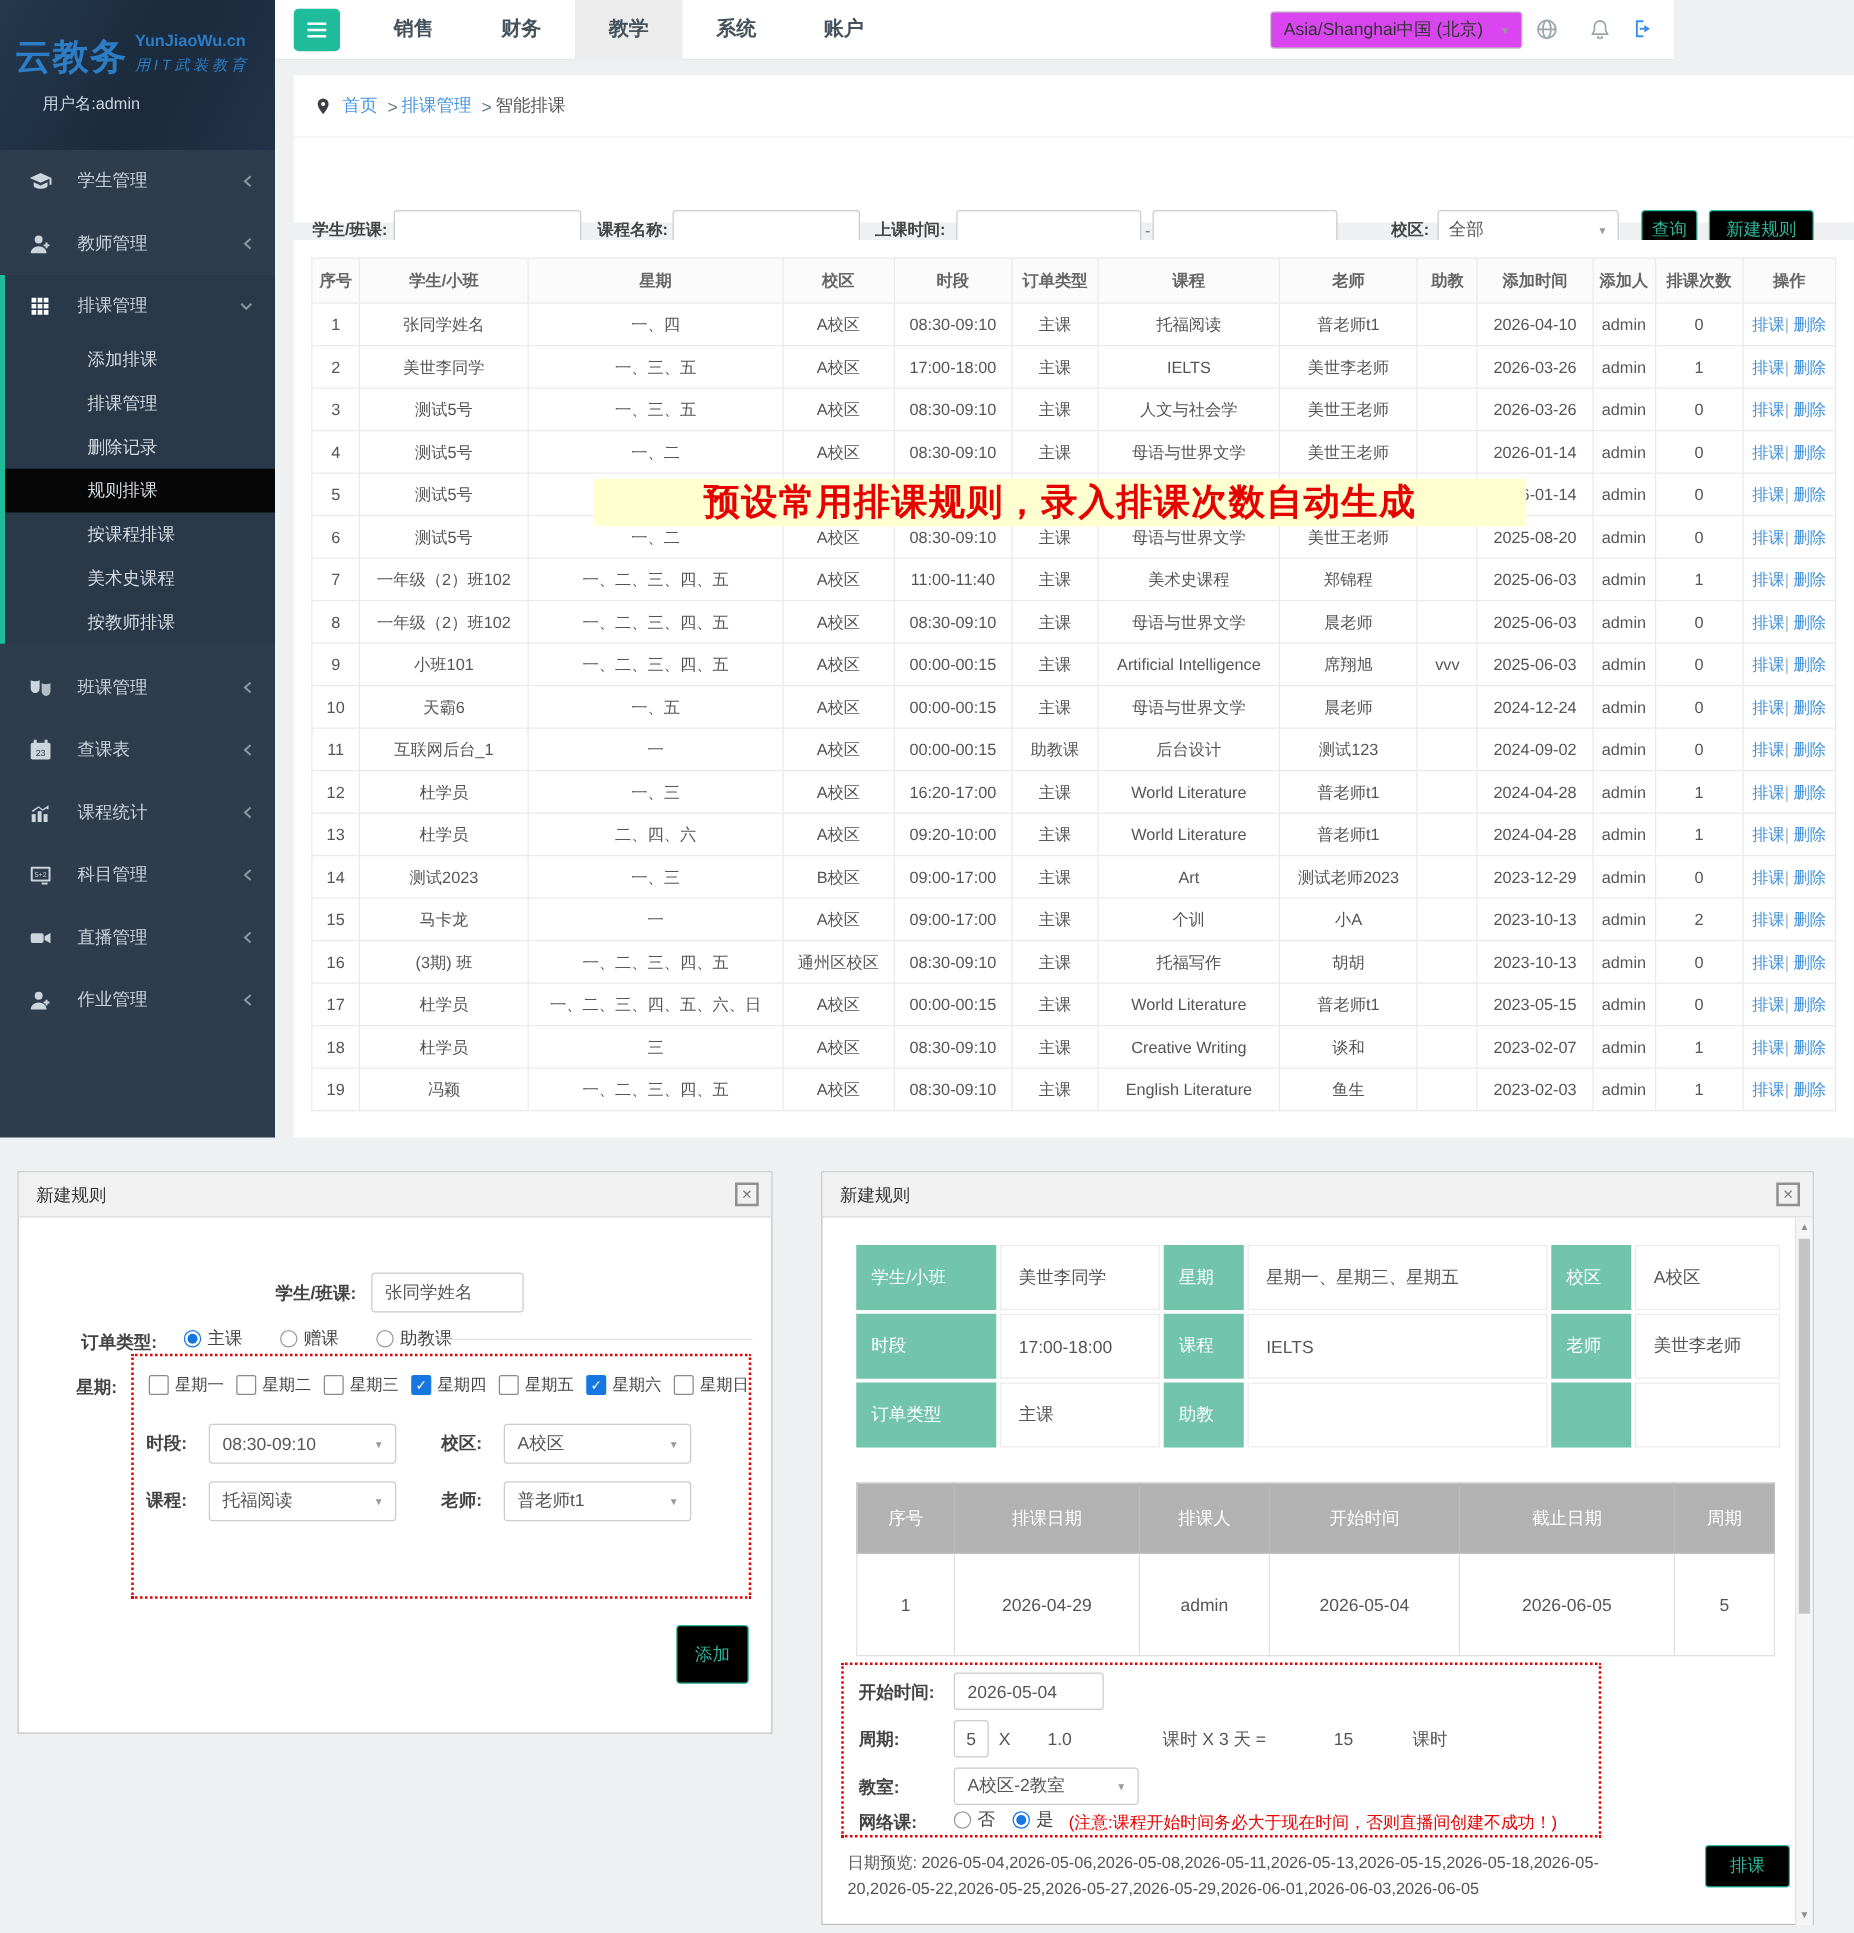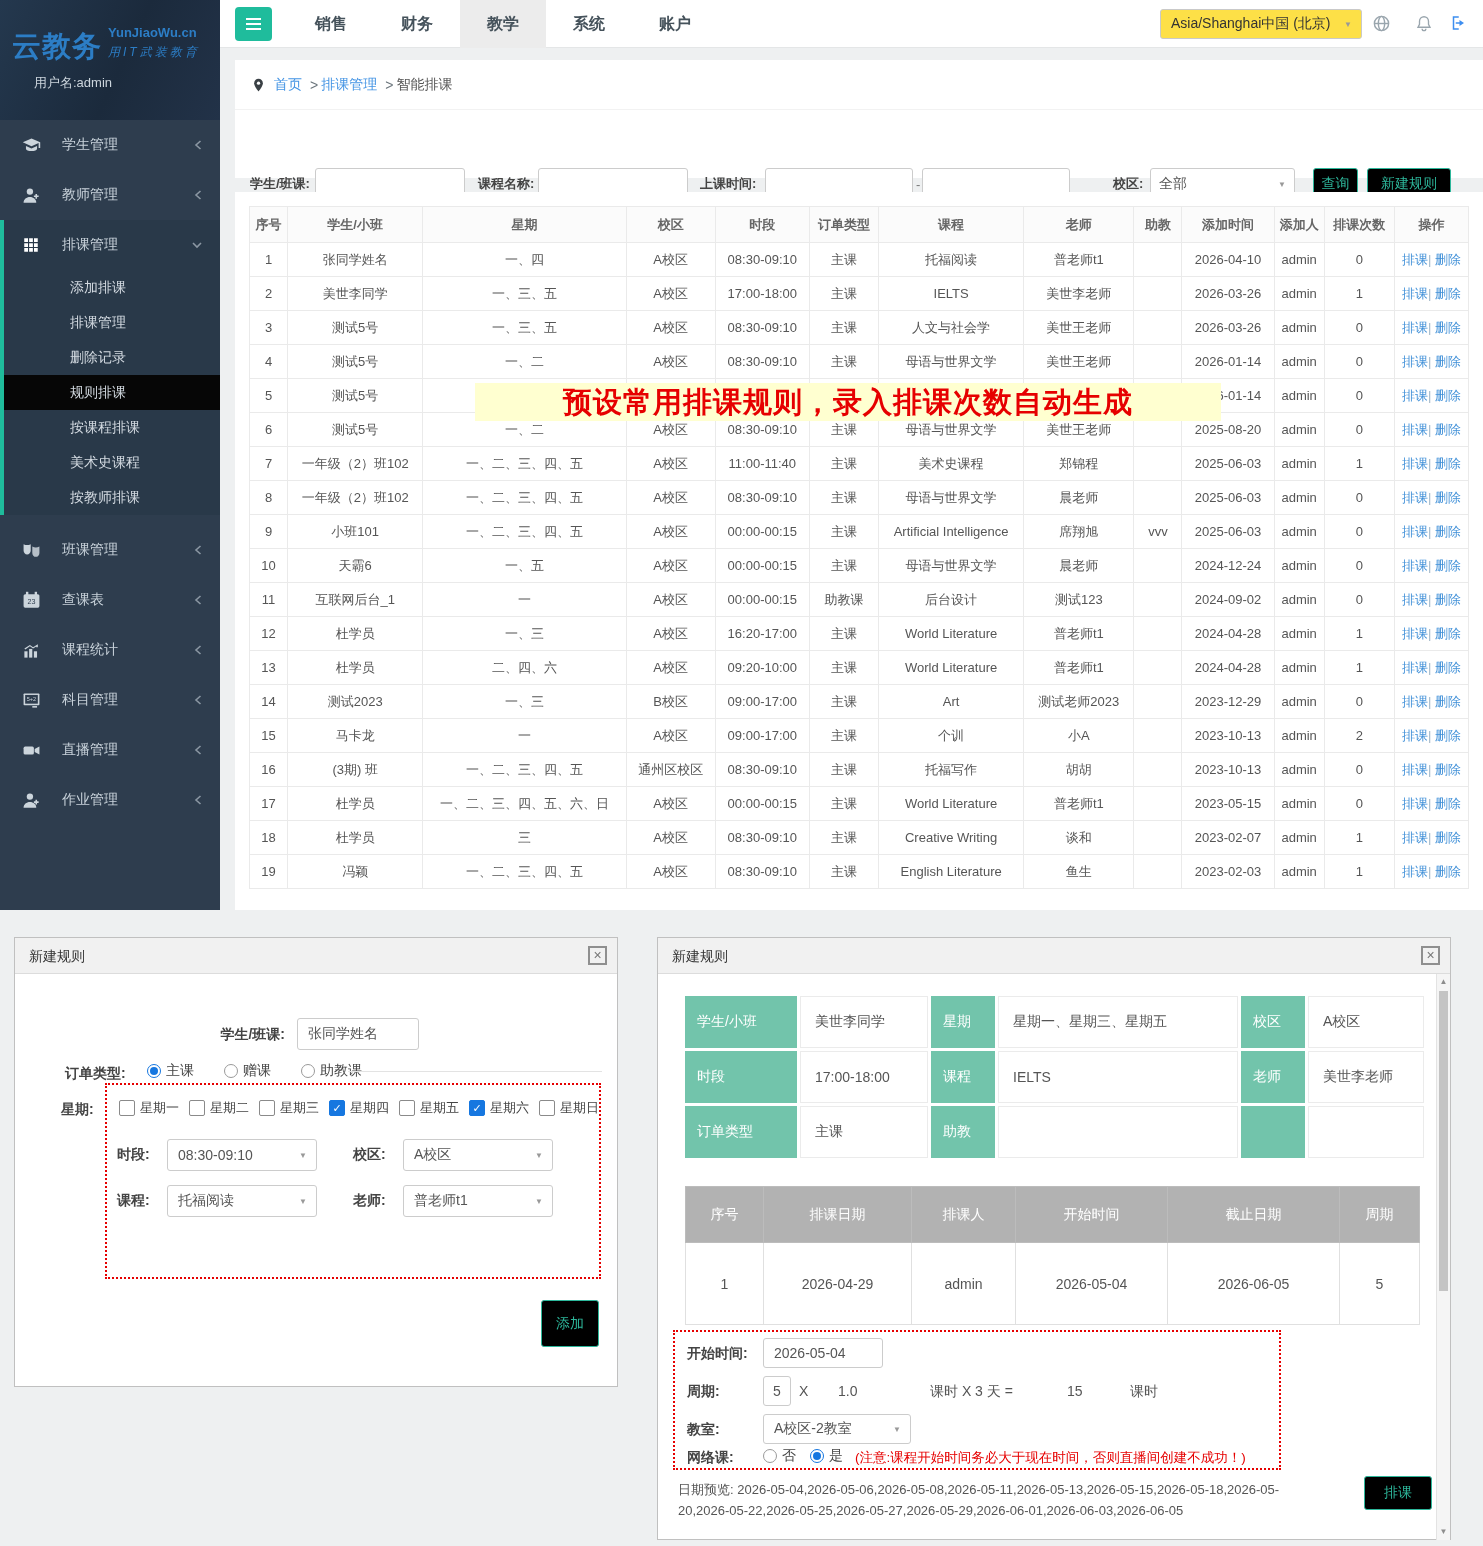--- a/index.html
+++ b/index.html
@@ -9,35 +9,35 @@
 
 .sidebar{position:absolute;left:0;top:0;width:220px;height:910px;background:#2e3d4e;z-index:10}
 .logo-area{height:120px;background:linear-gradient(115deg,#24384e 0%,#1b2a3c 55%,#223248 100%);position:relative;padding:24px 0 0 12px}
 .logo-line{display:flex;align-items:flex-end}
 .logo-main{font-size:29px;font-weight:bold;color:#2c7dc5;letter-spacing:1px;line-height:30px}
 .logo-side{margin-left:6px;padding-top:1px}
 .logo-domain{font-size:13px;color:#2c7dc5;font-weight:bold}
 .logo-slogan{font-size:12px;color:#2c7dc5;font-style:italic;margin-top:4px;letter-spacing:3px}
 .username{position:absolute;left:34px;top:74px;font-size:13px;color:#ccd5dd}
 .menu-item{height:50px;display:flex;align-items:center;padding:0 18px 0 22px;color:#c9d3db;font-size:14px;cursor:pointer}
-.menu-item .micon{width:20px;height:20px;margin-right:20px;display:flex;align-items:center;}
+.menu-item .micon{width:20px;height:20px;margin-right:20px;display:flex;align-items:center;justify-content:center}
 .chev{margin-left:auto}
 .menu-group{position:relative;background:#293949}
 .menu-group::before{content:"";position:absolute;left:0;top:0;bottom:0;width:4px;background:#1fbc9c;z-index:2}
 .submenu-item{height:35px;line-height:35px;padding-left:70px;color:#d3dae1;font-size:14px;cursor:pointer}
 .submenu-item.on{background:#060606}
 .after-group{margin-top:10px}
 
-.topbar{position:absolute;left:220px;top:0;width:1263px;height:48px;background:#fff;border-bottom:1px solid #e4e6e7;z-index:20}
+.topbar{position:absolute;left:220px;top:0;width:1119px;height:48px;background:#fff;border-bottom:1px solid #e4e6e7;z-index:20}
 .hamburger{position:absolute;left:15px;top:7px;width:37px;height:34px;background:#1fbc9c;border-radius:4px;display:flex;align-items:center;justify-content:center;cursor:pointer}
 .hamburger span{display:block;width:15px;height:2px;background:#fff;box-shadow:0 5px 0 #fff,0 -5px 0 #fff}
 .tabs{position:absolute;left:68px;top:0;display:flex;height:48px}
 .tab{padding:0 27px;line-height:48px;font-size:16px;font-weight:bold;color:#45525b;cursor:pointer}
 .tab.on{background:#ececec}
-.tz-select{position:absolute;right:121px;top:9px;width:202px;height:30px;border:1px solid #c9c9c9;border-radius:3px;display:flex;align-items:center;padding-left:10px;font-size:14px;color:#333;background:#fde047;cursor:pointer}
+.tz-select{position:absolute;right:121px;top:9px;width:202px;height:30px;border:1px solid #c9c9c9;border-radius:3px;display:flex;align-items:center;padding-left:10px;font-size:14px;color:#333;background:#d946ef;cursor:pointer}
 .tz-select::after{content:"▼";font-size:8px;color:#999;margin-left:auto;padding-right:9px}
 .top-icon{position:absolute;top:14px;cursor:pointer}
 
 .card{position:absolute;left:235px;width:1248px;background:#fff}
 .crumb-card{top:60px;height:118px}
 .crumb-row{height:50px;display:flex;align-items:center;padding-left:16px;border-bottom:1px solid #f2f2f2;font-size:14px}
 .crumb-row .sep{color:#6b757c;margin:0 3px 0 8px}
 .blue-link{color:#4494e4;cursor:pointer;text-decoration:none}
 .crumb-cur{color:#555}
 .filter-row{position:relative;height:67px}

